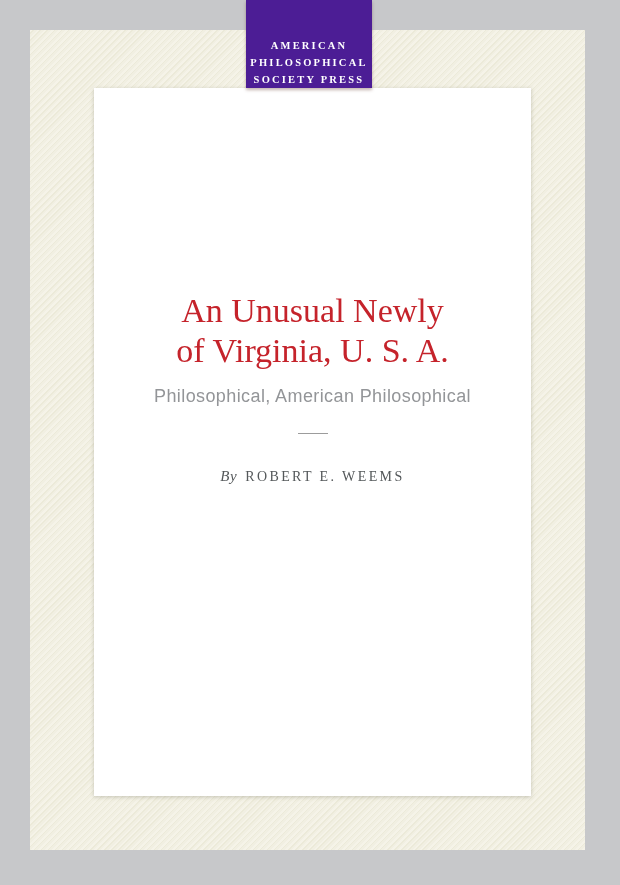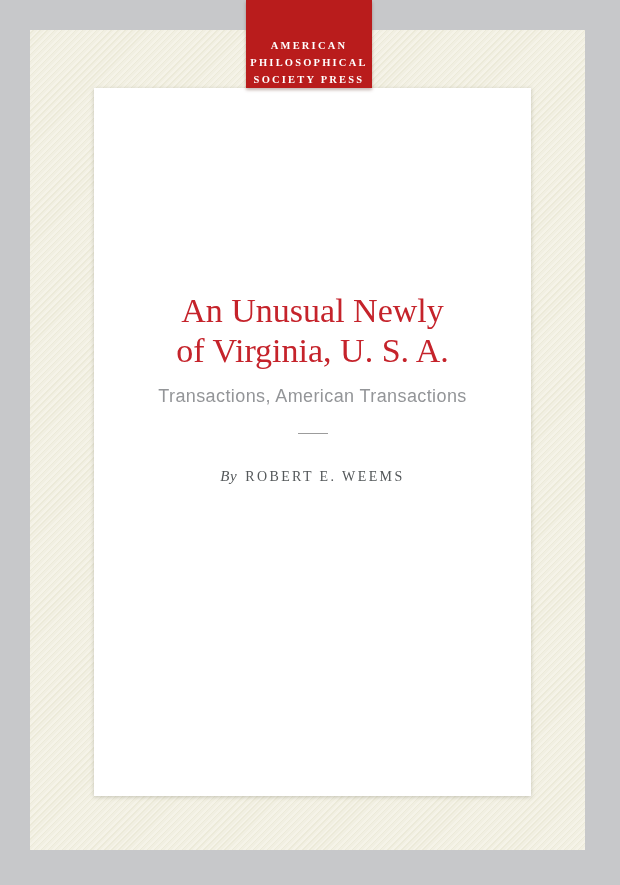--- a/index.html
+++ b/index.html
@@ -41,21 +41,21 @@
     box-shadow: 0 1px 4px rgba(80, 80, 60, 0.28);
     text-align: center;
   }
   
   .banner {
     position: absolute;
     left: 246px;
     top: 0;
     width: 126px;
     height: 88px;
-    background: #b91c1c;
+    background: #4c1d95;
     box-shadow: 0 2px 3px rgba(90, 40, 30, 0.35);
     box-sizing: border-box;
     padding-top: 37px;
     text-align: center;
   }
   .banner-line {
     color: #ffffff;
     font-family: "Liberation Serif", serif;
     font-weight: bold;
     font-size: 10.5px;
@@ -112,21 +112,21 @@
   <div class="mat"></div>
 
   <div class="card">
 
     <h1 class="title">
       <span class="title-line">An Unusual Newly</span>
       <span class="title-line">of Virginia, U. S. A.</span>
     </h1>
 
     <div class="subtitle">
-      <span class="subtitle-line">Transactions, American Transactions</span>
+      <span class="subtitle-line">Philosophical, American Philosophical</span>
     </div>
 
     <hr class="divider">
 
     <div class="byline">
       <span class="by-label">By</span>
       <span class="author-name">ROBERT E. WEEMS</span>
     </div>
 
   </div>

